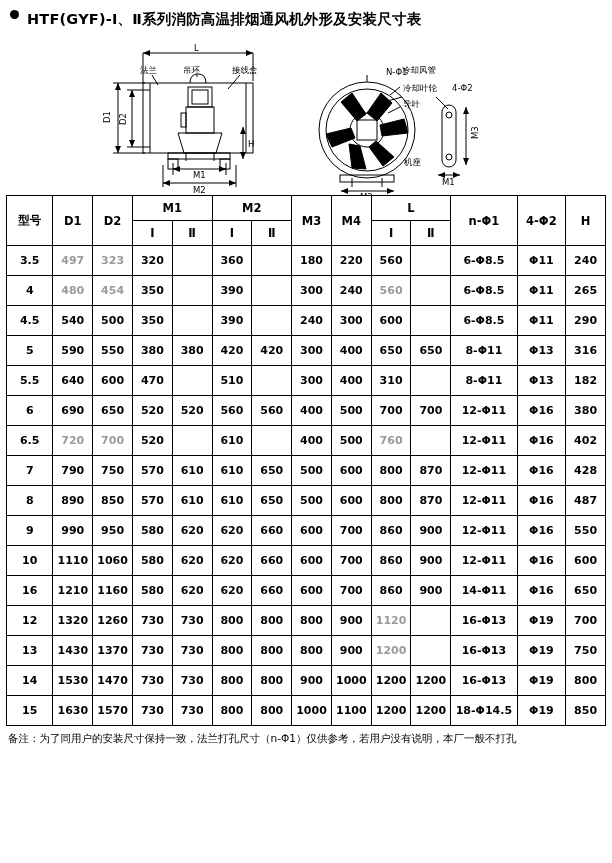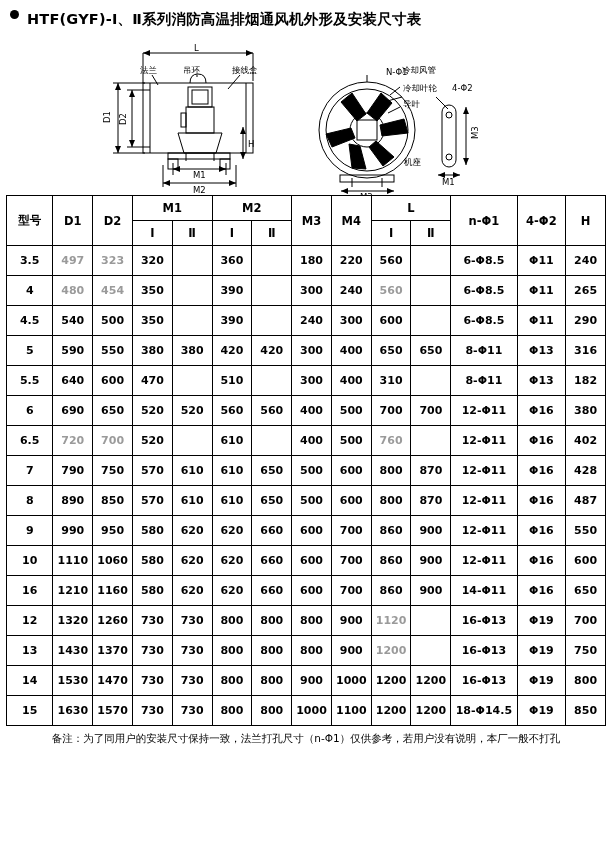--- a/index.html
+++ b/index.html
@@ -52,21 +52,20 @@
   }
   td.gray{color:#9a9a9a;}
   td.model{font-weight:bold;}
   .hdr-big{font-size:12px;}
   
   .note{
     font-size:10.5px;
     padding:6px 8px 0 8px;
     line-height:1.25;
     letter-spacing:0;
-    text-align:center;
   }
 </style>
 </head>
 <body>
 
 <div class="title-row">
   <span class="bullet"></span>
   <span class="title-text">HTF(GYF)-Ⅰ、Ⅱ系列消防高温排烟通风机外形及安装尺寸表</span>
 </div>
 

